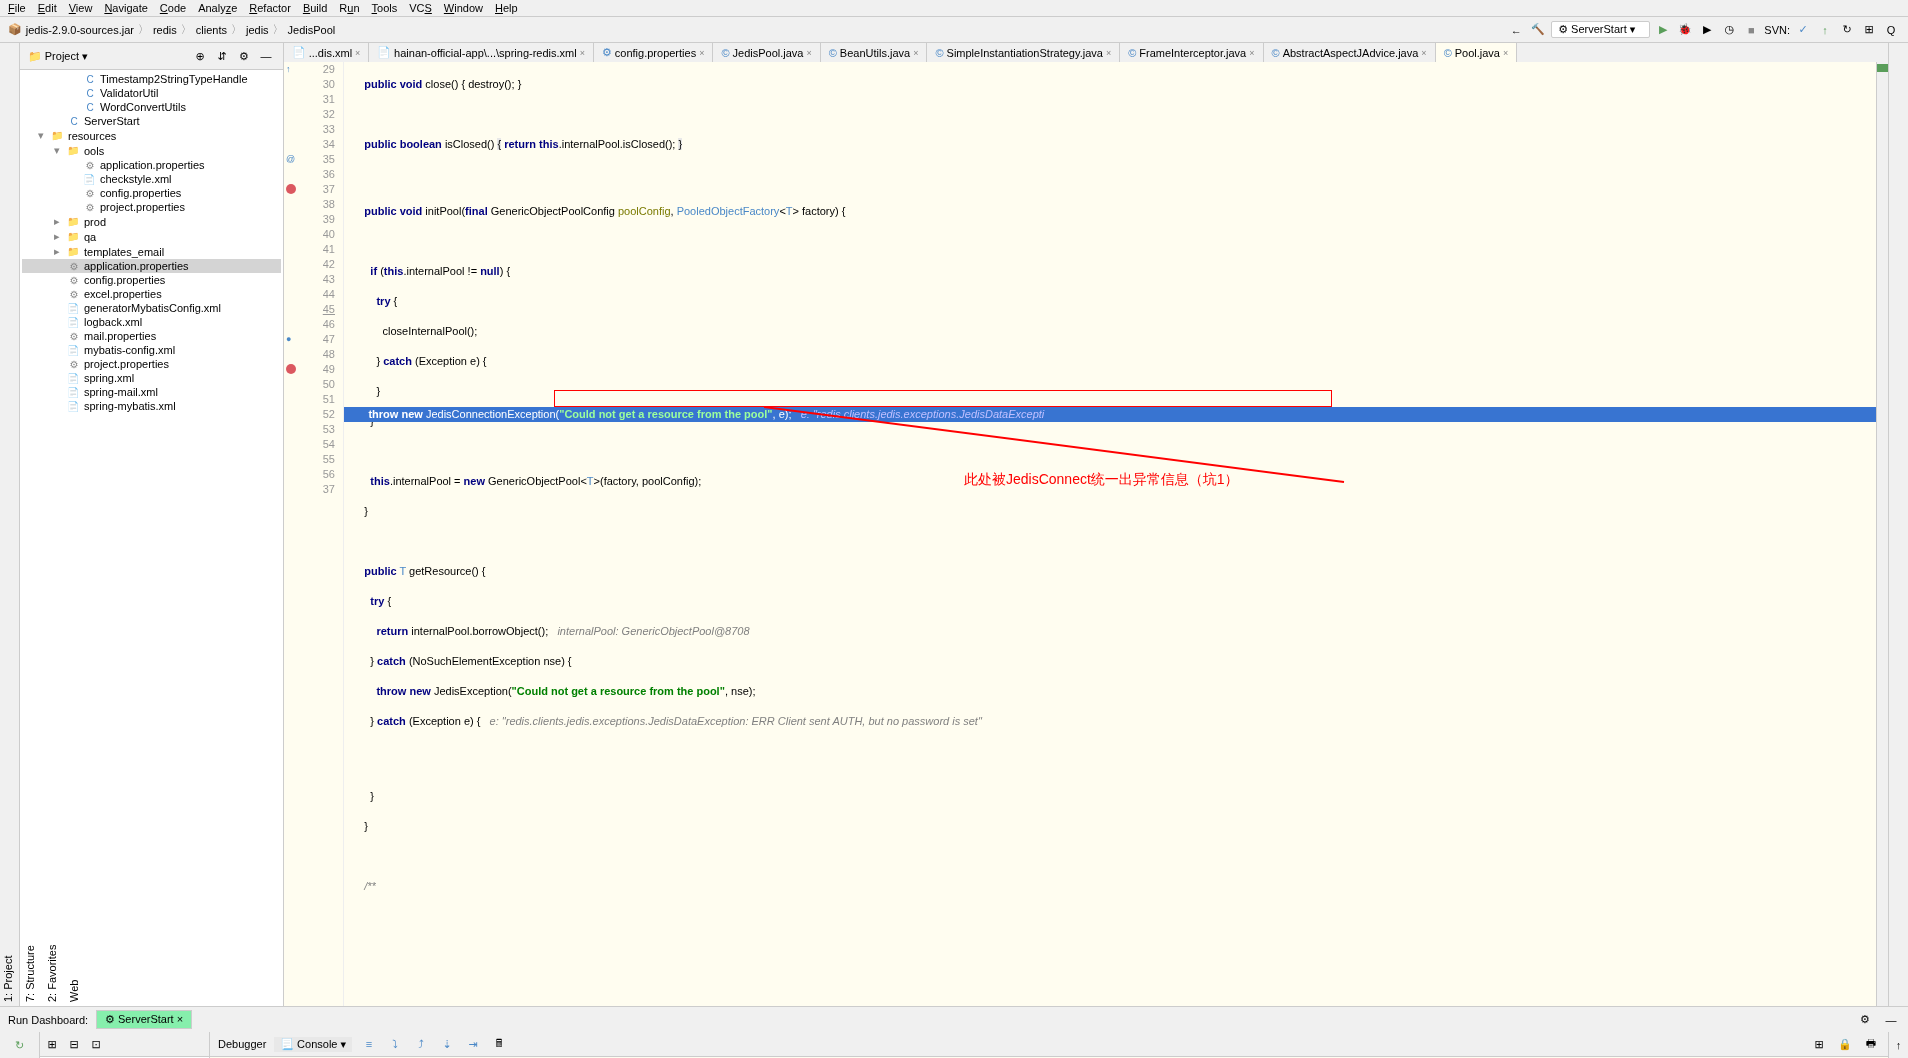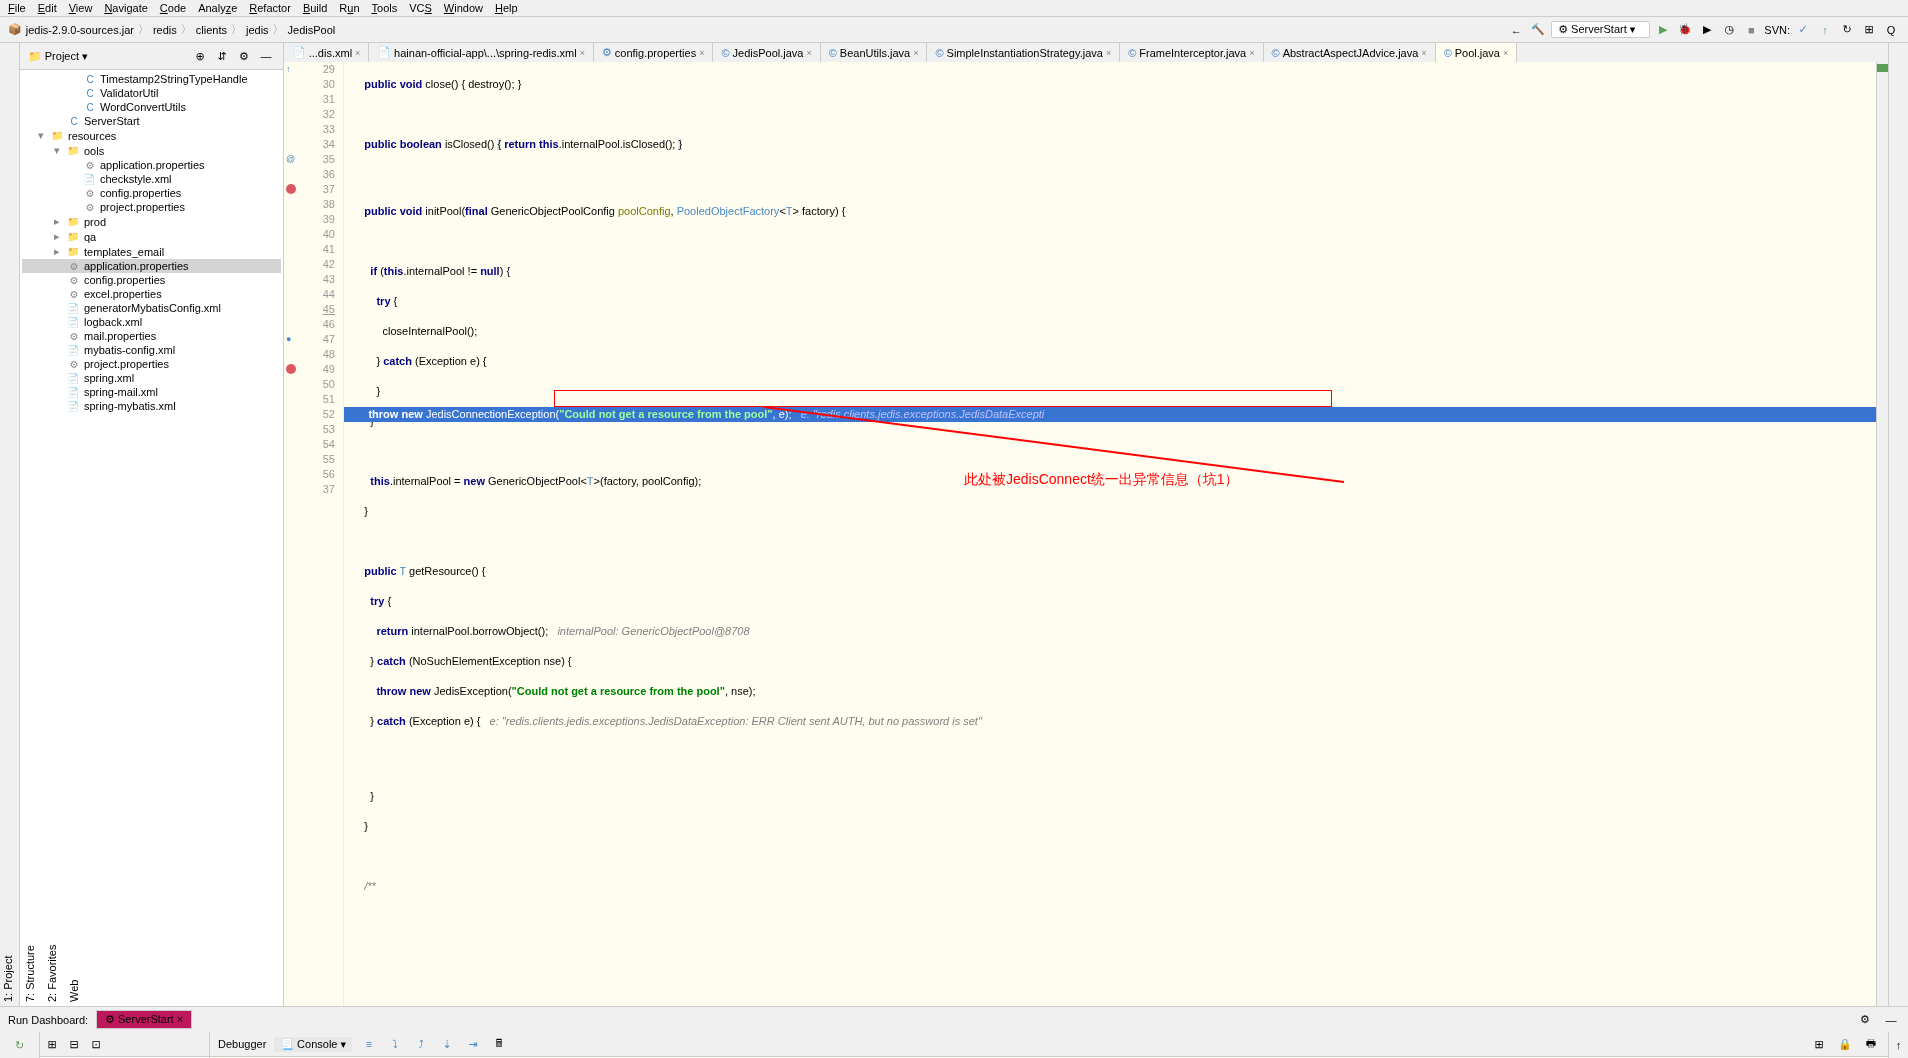--- a/index.html
+++ b/index.html
@@ -37,21 +37,21 @@
 .str { color: #008000; font-weight: bold; }
 .cm { color: #808080; font-style: italic; }
 .ann-red-box { position: absolute; border: 1px solid red; }
 .ann-red-text { position: absolute; color: red; font-size: 14px; font-family: "Microsoft YaHei", sans-serif; }
 .hl-line { background: #3874d1; color: #fff; position: absolute; left: 0; right: 0; height: 15px; }
 .hl-line .str { color: #9cff9c; }
 .hl-line .kw { color: #fff; }
 .hl-line .cm { color: #c0c0ff; }
 .run-dashboard { height: 320px; border-top: 1px solid #ccc; display: flex; flex-direction: column; background: #f0f0f0; }
 .rd-header { display: flex; align-items: center; padding: 3px 8px; gap: 8px; }
-.rd-tab { padding: 2px 8px; background: #be185d; border: 1px solid #ccc; }
+.rd-tab { padding: 2px 8px; background: #86efac; border: 1px solid #ccc; }
 .rd-body { flex: 1; display: flex; }
 .rd-left { width: 40px; background: #f0f0f0; border-right: 1px solid #ccc; display: flex; flex-direction: column; gap: 4px; padding: 4px; align-items: center; }
 .rd-tree { width: 170px; background: #fff; border-right: 1px solid #ccc; }
 .rd-tree-hdr { background: #f0f0f0; padding: 3px; display: flex; gap: 4px; border-bottom: 1px solid #ccc; }
 .rd-console { flex: 1; background: #fffdf0; display: flex; flex-direction: column; }
 .rd-console-hdr { background: #f0f0f0; padding: 3px 8px; display: flex; gap: 8px; border-bottom: 1px solid #ccc; align-items: center; }
 .right-gutter { width: 20px; background: #f0f0f0; border-left: 1px solid #ccc; }
 </style>
 </head>
 <body>

